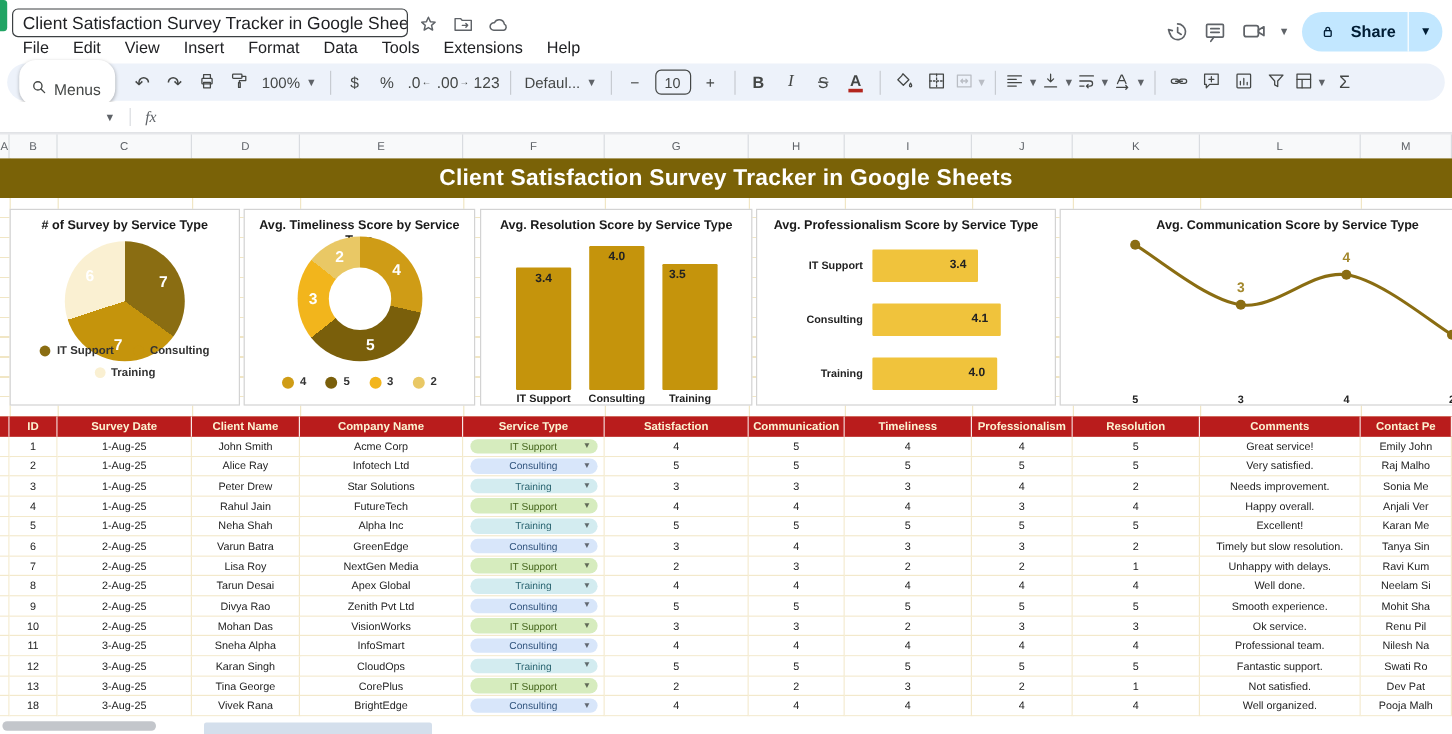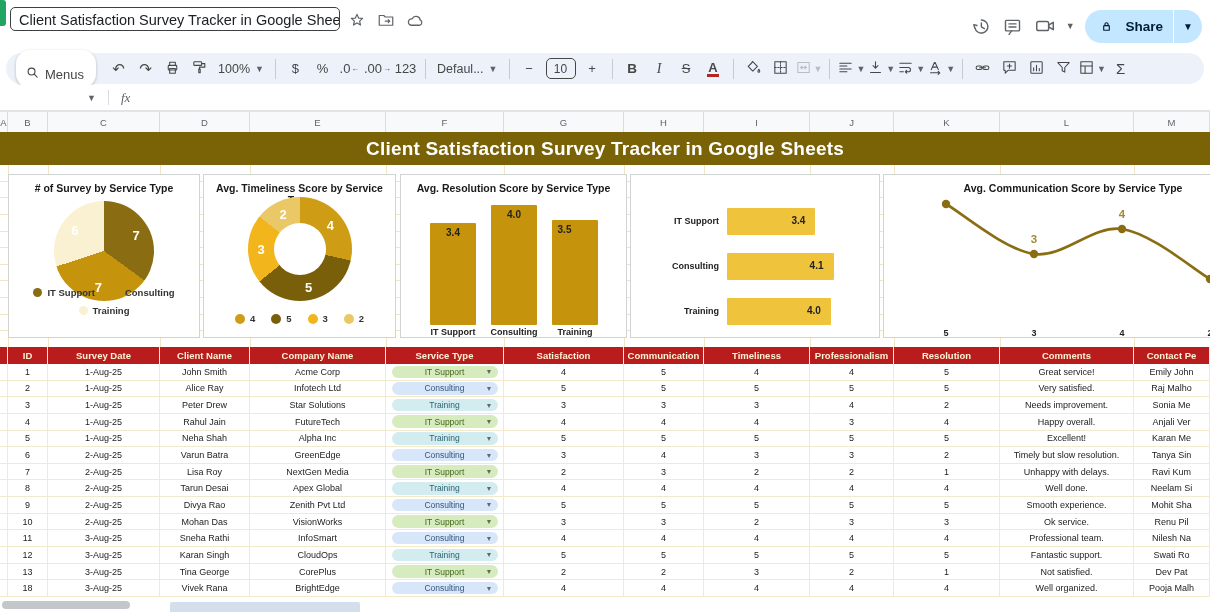--- a/index.html
+++ b/index.html
@@ -103,20 +103,31 @@
           <path d="M3 6h6l2 2h10v11H3z"></path>
           <path d="M11 13.5h6m0 0l-2-2m2 2l-2 2"></path>
         </svg>
       </span>
     <span class="tb-ic">
         <svg width="19" height="19" viewBox="0 0 24 24">
           <path d="M7 18a4 4 0 1 1 .6-7.96A5.5 5.5 0 0 1 18 11.5a3.5 3.5 0 0 1-.5 6.5z"></path>
         </svg>
       </span>
   </div>
+  <div class="abs" id="menu-bar">
+      <span class="menu-item">File</span>
+      <span class="menu-item">Edit</span>
+      <span class="menu-item">View</span>
+      <span class="menu-item">Insert</span>
+      <span class="menu-item">Format</span>
+      <span class="menu-item">Data</span>
+      <span class="menu-item">Tools</span>
+      <span class="menu-item">Extensions</span>
+      <span class="menu-item">Help</span>
+    </div>
   <div class="abs" id="top-right">
     <span class="tb-ic">
         <svg width="21" height="21" viewBox="0 0 24 24">
           <path d="M13 4.5a7.5 7.5 0 1 1-7.3 9.3"></path>
           <path d="M5.4 13.6L4.3 9.9l3.6 1"></path>
           <path d="M13 8v4.5l3.4 2"></path>
         </svg>
       </span>
     <span class="tb-ic">
         <svg width="21" height="21" viewBox="0 0 24 24">
@@ -405,20 +416,21 @@
         <div class="vbar-val" style="left: 29px; top: 52px; width: 46px;">3.4</div>
         <div class="axis-label" style="left: 17px; top: 152px; width: 70px;">IT Support</div>
         <div class="vbar" style="left: 90px; top: 30px; width: 46px; height: 120px; background: rgb(197, 148, 12);"></div>
         <div class="vbar-val" style="left: 90px; top: 34px; width: 46px;">4.0</div>
         <div class="axis-label" style="left: 78px; top: 152px; width: 70px;">Consulting</div>
         <div class="vbar" style="left: 151px; top: 45px; width: 46px; height: 105px; background: rgb(197, 148, 12);"></div>
         <div class="vbar-val" style="left: 151px; top: 49px; width: 25px;">3.5</div>
         <div class="axis-label" style="left: 139px; top: 152px; width: 70px;">Training</div>
       </div>
       <div class="panel" style="left: 630px; width: 250px;">
+        <div class="chart-title">Avg. Professionalism Score by Service Type</div>
         <div class="hbar-label" style="left: 0px; top: 41px; width: 88px;">IT Support</div>
         <div class="vbar" style="left: 96px; top: 32.5px; width: 88.4px; height: 27px; background: rgb(240, 195, 60);"></div>
         <div class="hbar-val" style="left: 160.4px; top: 40px;">3.4</div>
         <div class="hbar-label" style="left: 0px; top: 86px; width: 88px;">Consulting</div>
         <div class="vbar" style="left: 96px; top: 77.5px; width: 106.6px; height: 27px; background: rgb(240, 195, 60);"></div>
         <div class="hbar-val" style="left: 178.6px; top: 85px;">4.1</div>
         <div class="hbar-label" style="left: 0px; top: 131px; width: 88px;">Training</div>
         <div class="vbar" style="left: 96px; top: 122.5px; width: 104px; height: 27px; background: rgb(240, 195, 60);"></div>
         <div class="hbar-val" style="left: 176px; top: 130px;">4.0</div>
       </div>
@@ -635,21 +647,21 @@
       <div class="td">3</div>
       <div class="td">3</div>
       <div class="td">2</div>
       <div class="td">3</div>
       <div class="td">3</div>
       <div class="td">Ok service.</div>
       <div class="td">Renu Pil</div>
       <div class="td"></div>
       <div class="td">11</div>
       <div class="td">3-Aug-25</div>
-      <div class="td">Sneha Rathi</div>
+      <div class="td">Sneha Alpha</div>
       <div class="td">InfoSmart</div>
       <div class="td">
         <div class="pill" style="background: rgb(216, 230, 250); color: rgb(51, 86, 126);">
           <span>Consulting</span>
           <span class="pill-caret">▼</span>
         </div>
       </div>
       <div class="td">4</div>
       <div class="td">4</div>
       <div class="td">4</div>

